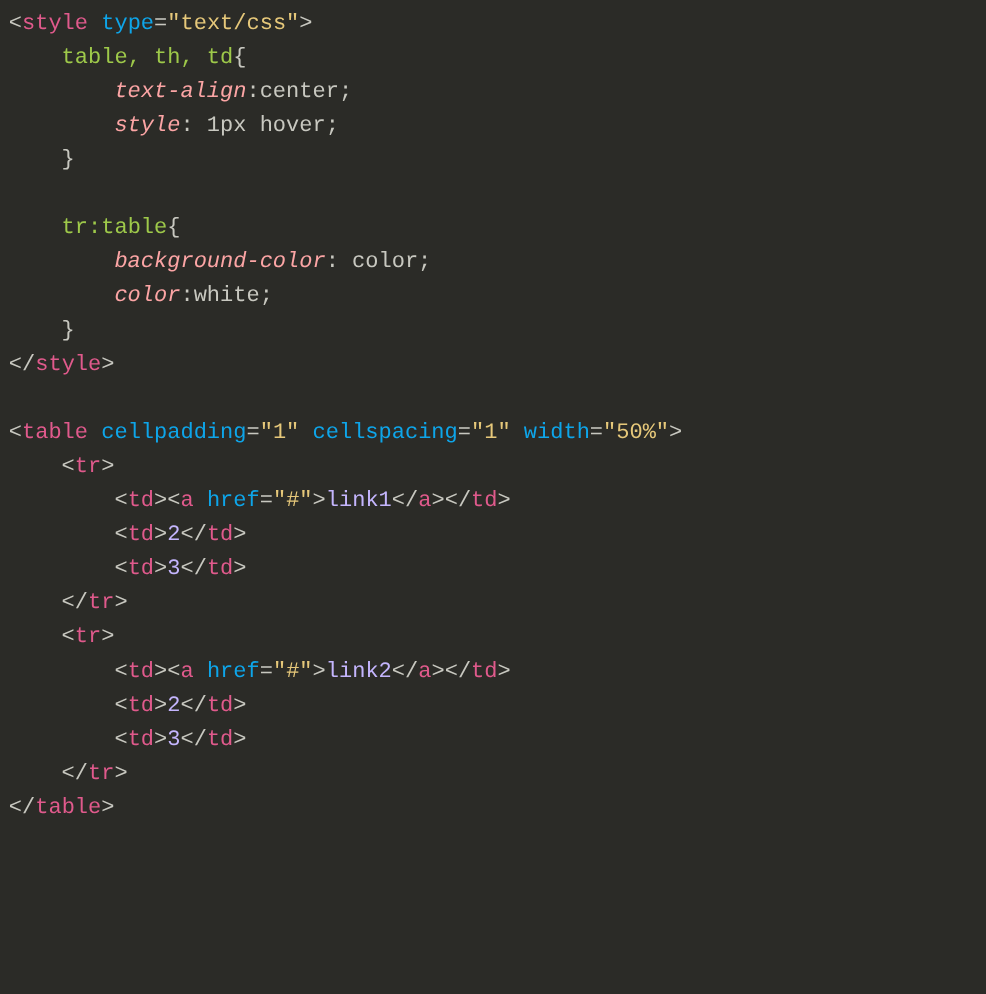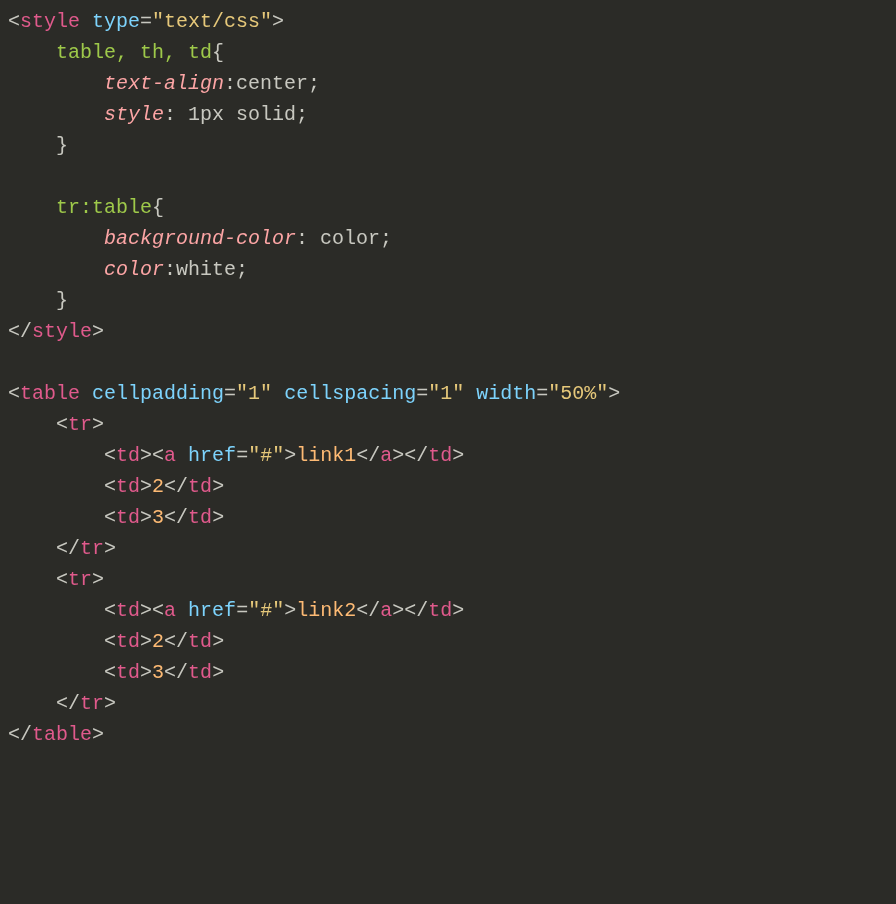--- a/index.html
+++ b/index.html
@@ -14,36 +14,36 @@
   box-sizing:border-box;
   padding:6px 8px;
 }
 pre.code{
   margin:0;
   white-space:pre;
   font-family:inherit;
 }
 .brk{color:#c8c8c0;}        
 .tag{color:#e05a8c;}        
-.attr{color:#7dd3fc;}       
+.attr{color:#0ea5e9;}       
 .eq{color:#c8c8c0;}
 .str{color:#e6c87a;}        
 .sel{color:#9ec94a;}        
 .brace{color:#c8c8c0;}
 .prop{color:#fca5a5;font-style:italic;} 
 .val{color:#c8c8c0;}        
-.txt{color:#fdba74;}
+.txt{color:#c4b5fd;}
 </style>
 </head>
 <body>
 
 <pre class="code"><span class="brk">&lt;</span><span class="tag">style</span> <span class="attr">type</span><span class="eq">=</span><span class="str">"text/css"</span><span class="brk">&gt;</span>
     <span class="sel">table, th, td</span><span class="brace">{</span>
         <span class="prop">text-align</span><span class="val">:</span><span class="val">center;</span>
-        <span class="prop">style</span><span class="val">:</span><span class="val"> 1px solid;</span>
+        <span class="prop">style</span><span class="val">:</span><span class="val"> 1px hover;</span>
     <span class="brace">}</span>
 
     <span class="sel">tr:table</span><span class="brace">{</span>
         <span class="prop">background-color</span><span class="val">:</span><span class="val"> color;</span>
         <span class="prop">color</span><span class="val">:</span><span class="val">white;</span>
     <span class="brace">}</span>
 <span class="brk">&lt;</span><span class="brk">/</span><span class="tag">style</span><span class="brk">&gt;</span>
 
 <span class="brk">&lt;</span><span class="tag">table</span> <span class="attr">cellpadding</span><span class="eq">=</span><span class="str">"1"</span> <span class="attr">cellspacing</span><span class="eq">=</span><span class="str">"1"</span> <span class="attr">width</span><span class="eq">=</span><span class="str">"50%"</span><span class="brk">&gt;</span>
     <span class="brk">&lt;</span><span class="tag">tr</span><span class="brk">&gt;</span>

